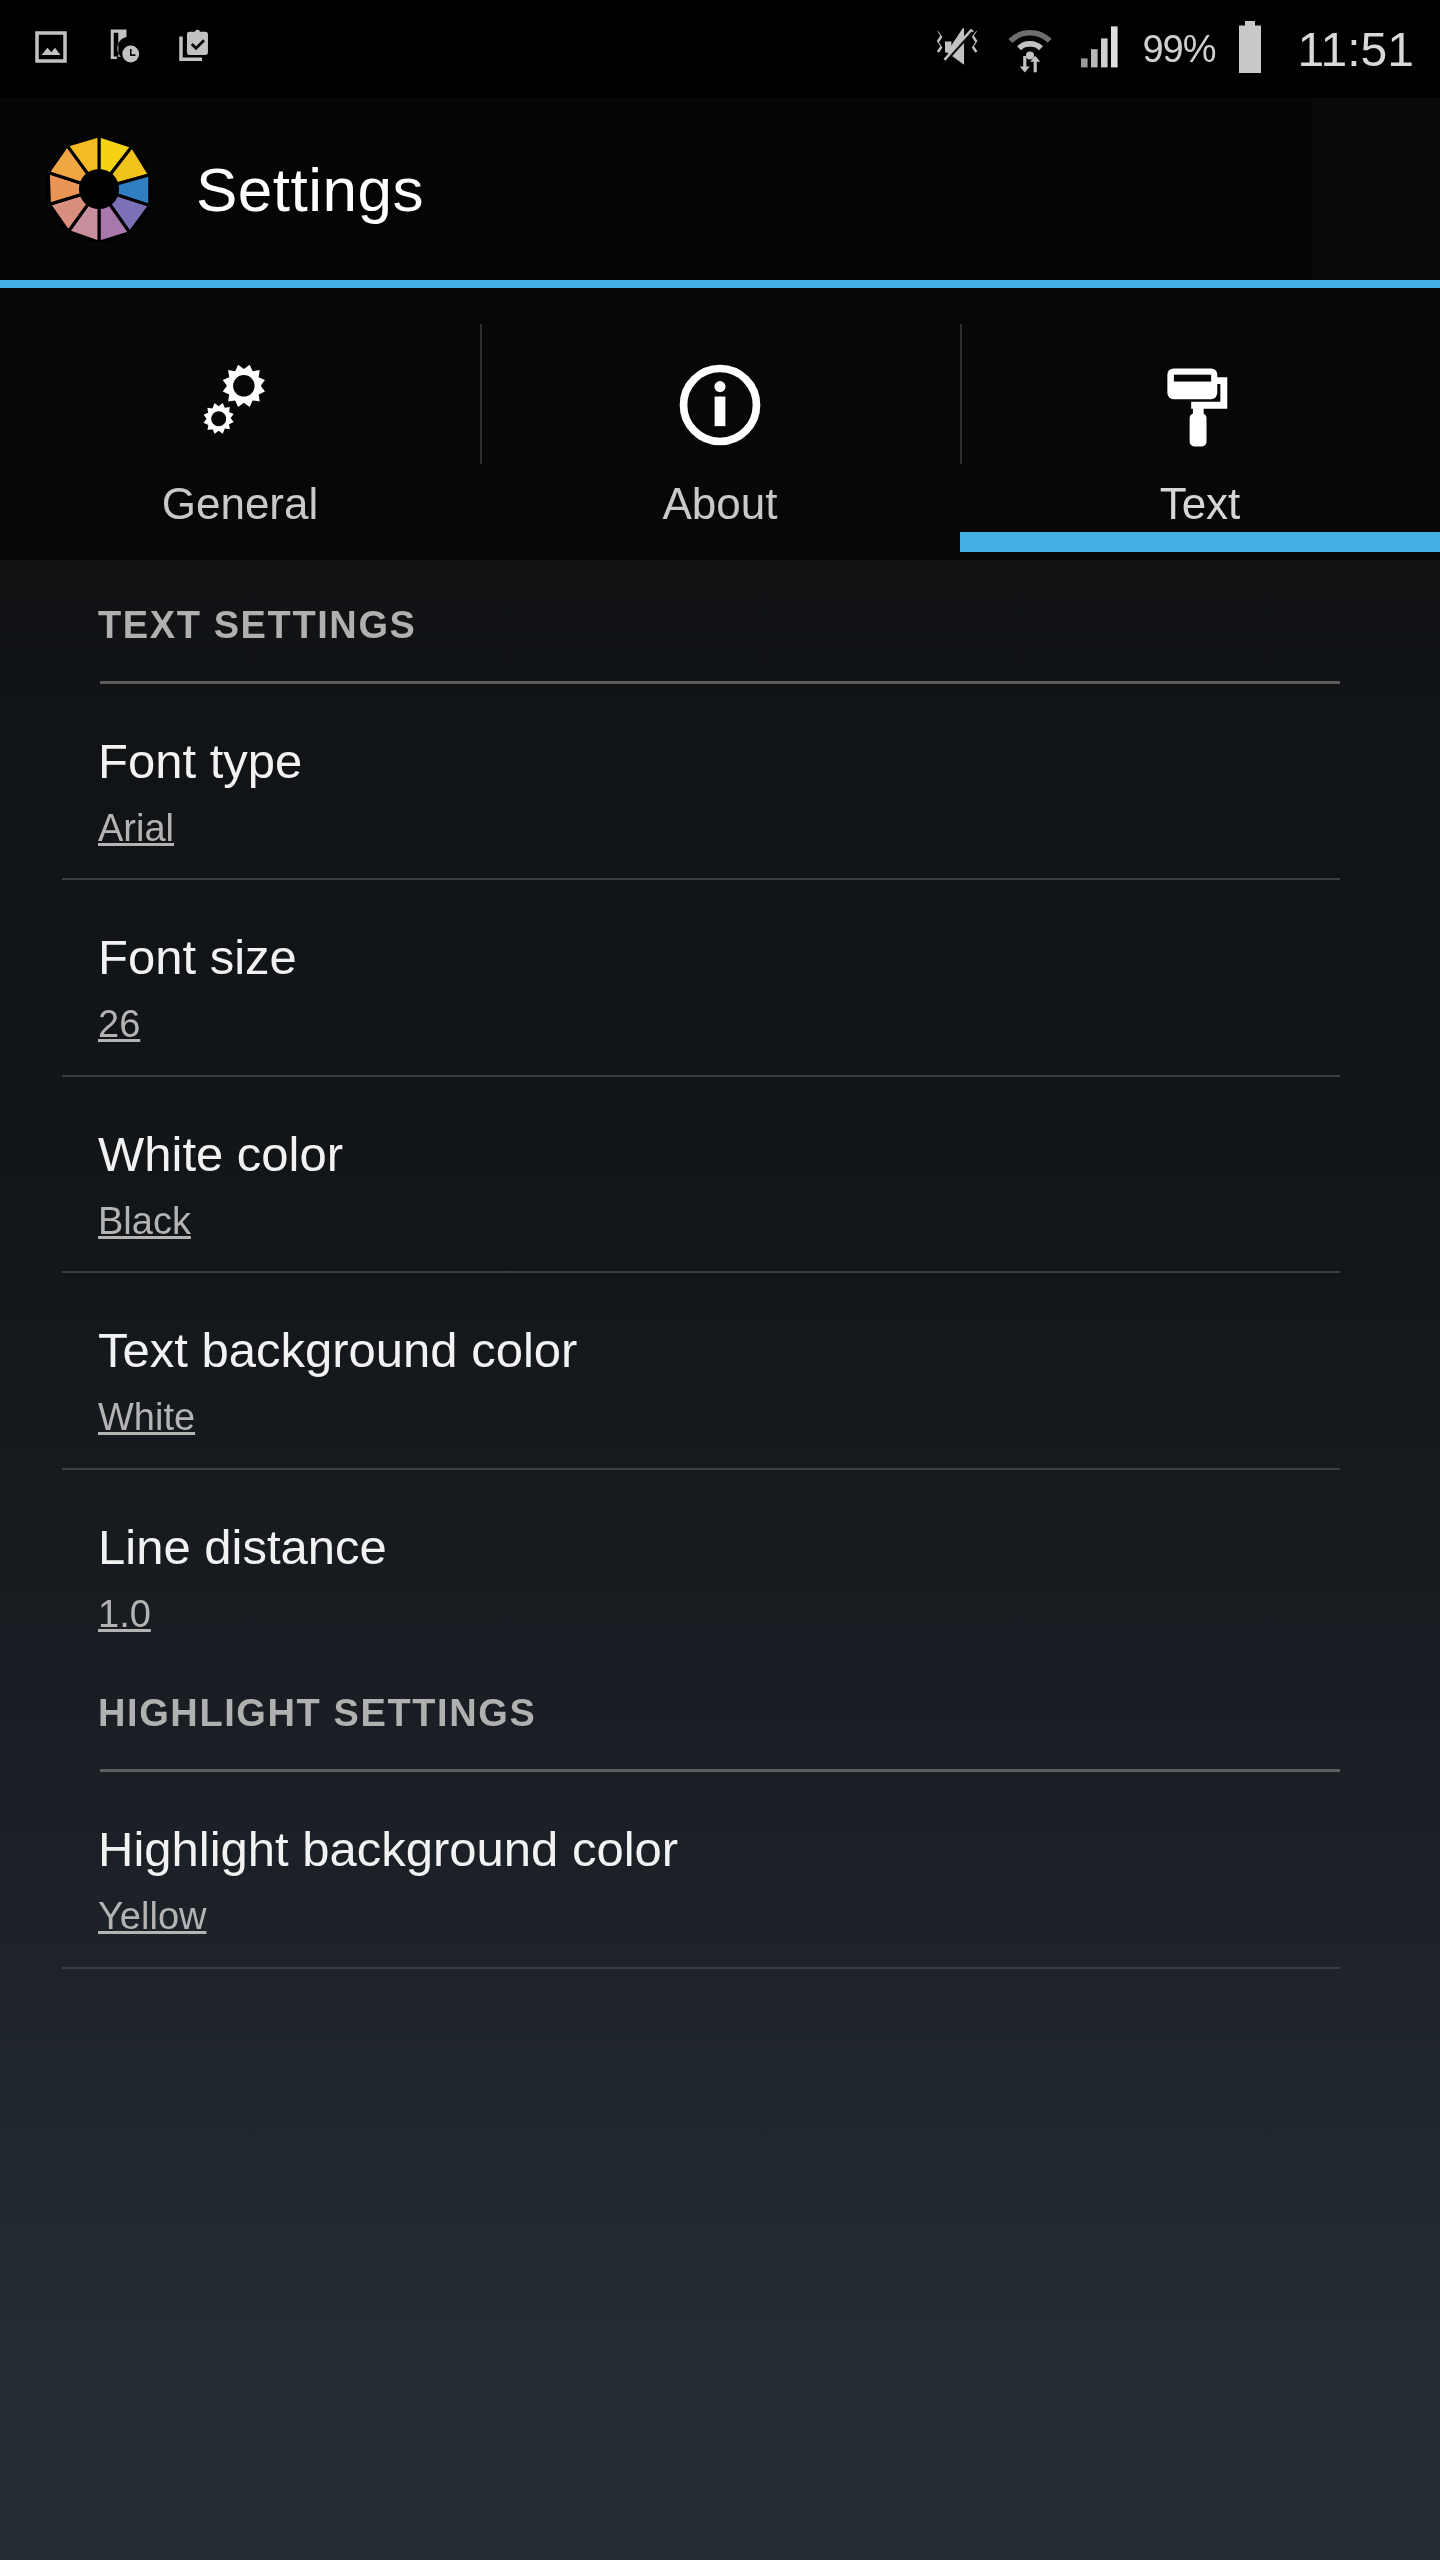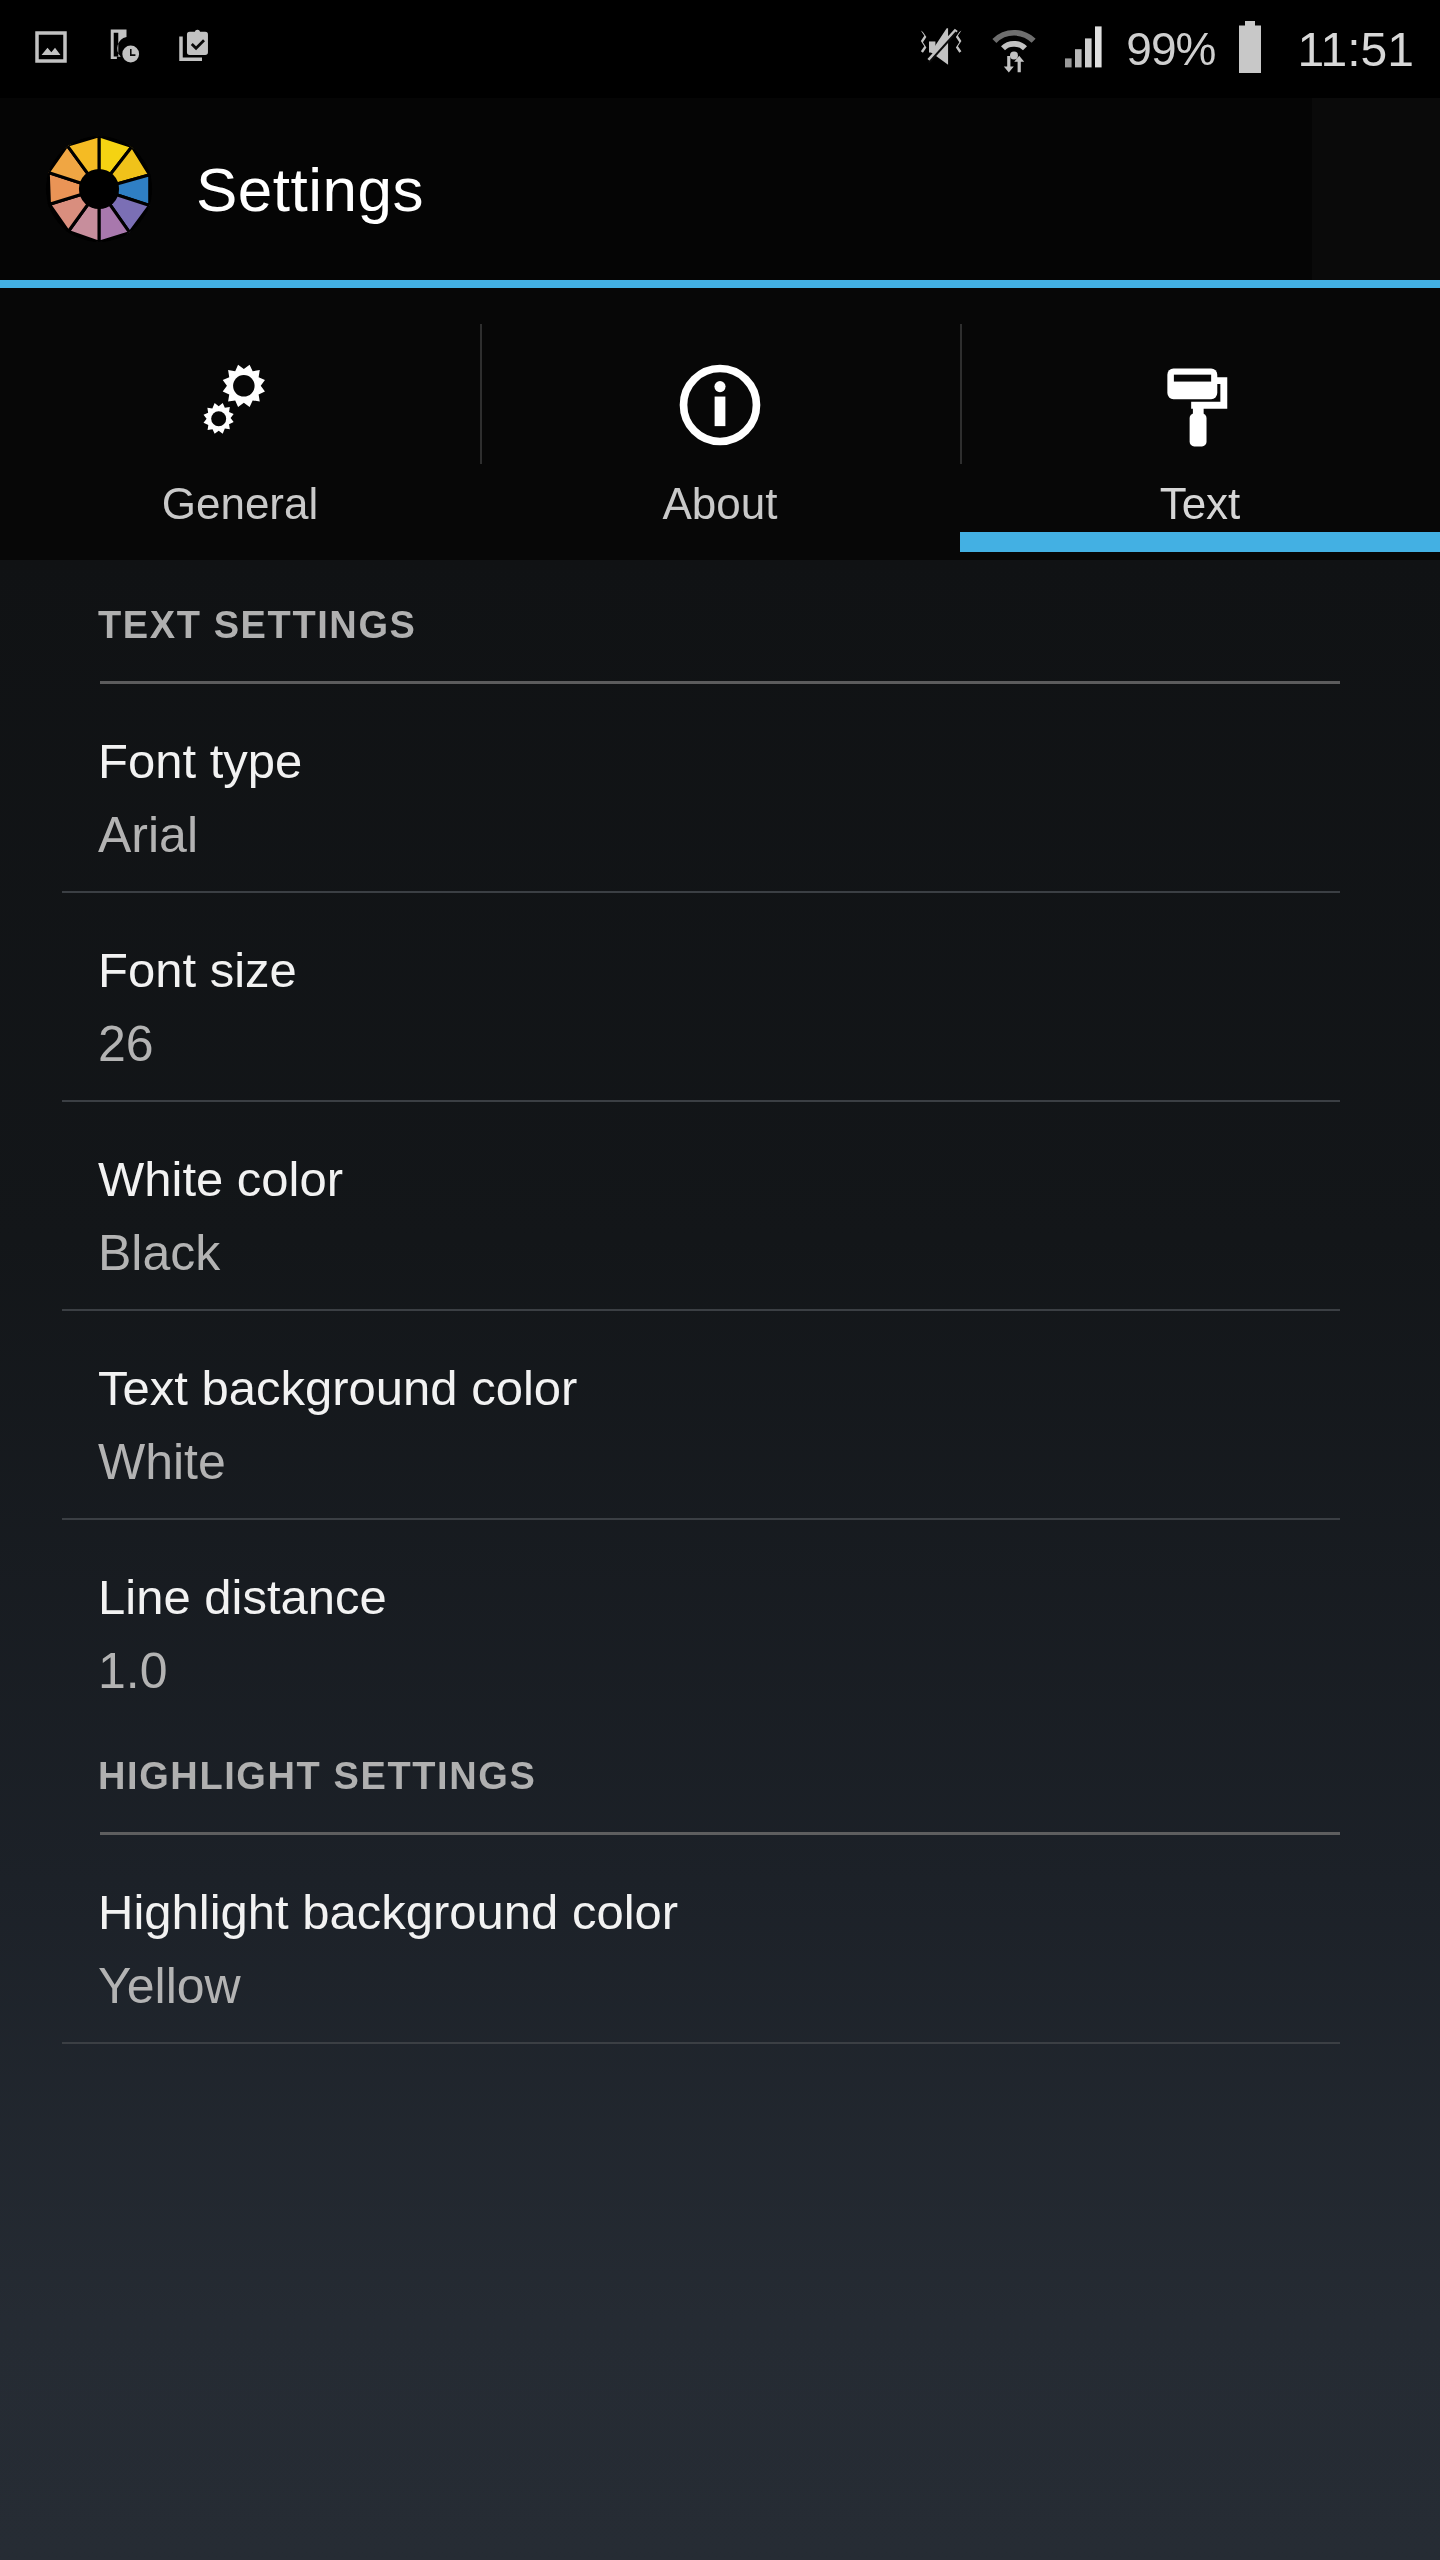--- a/index.html
+++ b/index.html
@@ -13,21 +13,21 @@
 
   
   .statusbar{
     position:absolute; top:0; left:0; width:1440px; height:98px;
     background:#000; display:flex; align-items:center;
   }
   .sb-left{ display:flex; align-items:center; gap:30px; padding-left:30px; }
   .sb-right{ margin-left:auto; display:flex; align-items:center; gap:18px; padding-right:26px; }
   .sb-icon{ display:block; }
   .sb-pct{
-    color:#cfcfcf; font-size:46px; letter-spacing:-1px;
+    color:#cfcfcf; font-size:38px; letter-spacing:-1px;
     font-family:"Liberation Sans", sans-serif;
     text-align:center;
   }
   .sb-time{
     color:#d8d8d8; font-size:48px; letter-spacing:0px; margin-left:12px;
     font-family:"Liberation Sans", sans-serif;
   }
 
   
   .appbar{
@@ -79,21 +79,21 @@
     height:3px; background:#6a6a6a; margin:34px 100px 0 100px; opacity:.85;
   }
   .row{
     padding:52px 0 30px 98px;
     border-radius:8px;
   }
   .row-title{
     color:#f2f2f2; font-size:49px; font-weight:400; line-height:1.04;
   }
   .row-value{
-    color:#b3b3b3; font-size:50px; margin-top:22px; line-height:1.04;
+    color:#b3b3b3; font-size:38px; margin-top:22px; line-height:1.04;text-decoration:underline;
   }
   .row-div{
     height:2px; background:#3b3f44; margin:0 100px 0 62px;
   }
 </style>
 </head>
 <body>
 
 <div id="screen">
 

